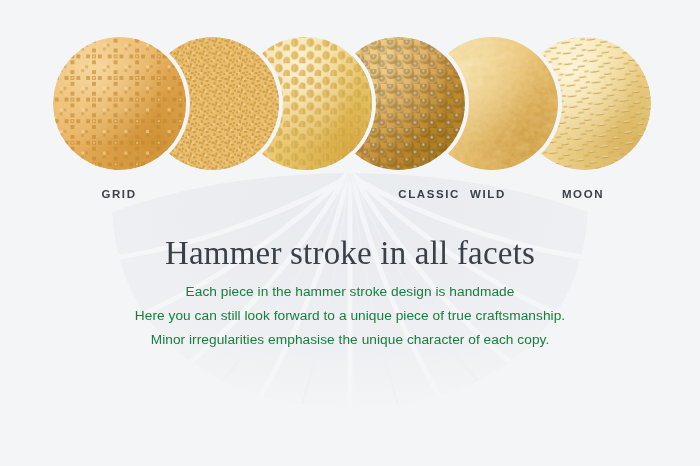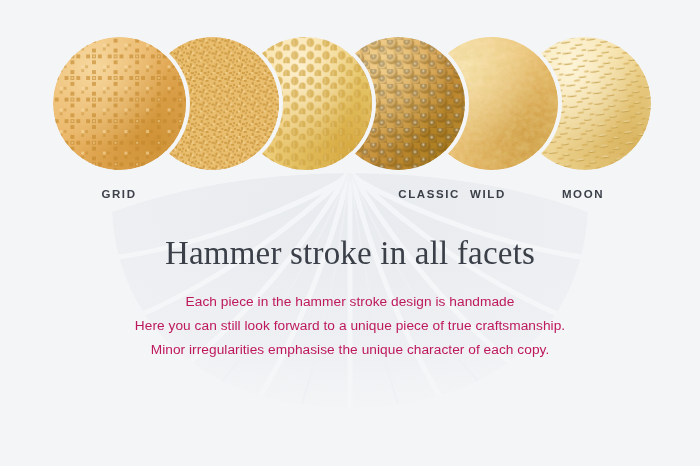--- a/index.html
+++ b/index.html
@@ -102,24 +102,24 @@
     font-family: "Liberation Serif", serif;
     font-size: 33px;
     font-weight: 400;
     color: #3a3f48;
     letter-spacing: 0.2px;
     line-height: 42px;
     margin: 0 0 0 0;
   }
 
   .body-copy {
-    margin: 16px;
+    margin: 6px;
     font-family: "Liberation Sans", sans-serif;
     font-size: 13.7px;
-    color: #be185d;
+    color: #15803d;
     line-height: 24px;
     letter-spacing: 0.05px;
   }
   .body-copy .line { display: block; }
 </style>
 </head>
 <body>
 
 <div class="banner">
 

